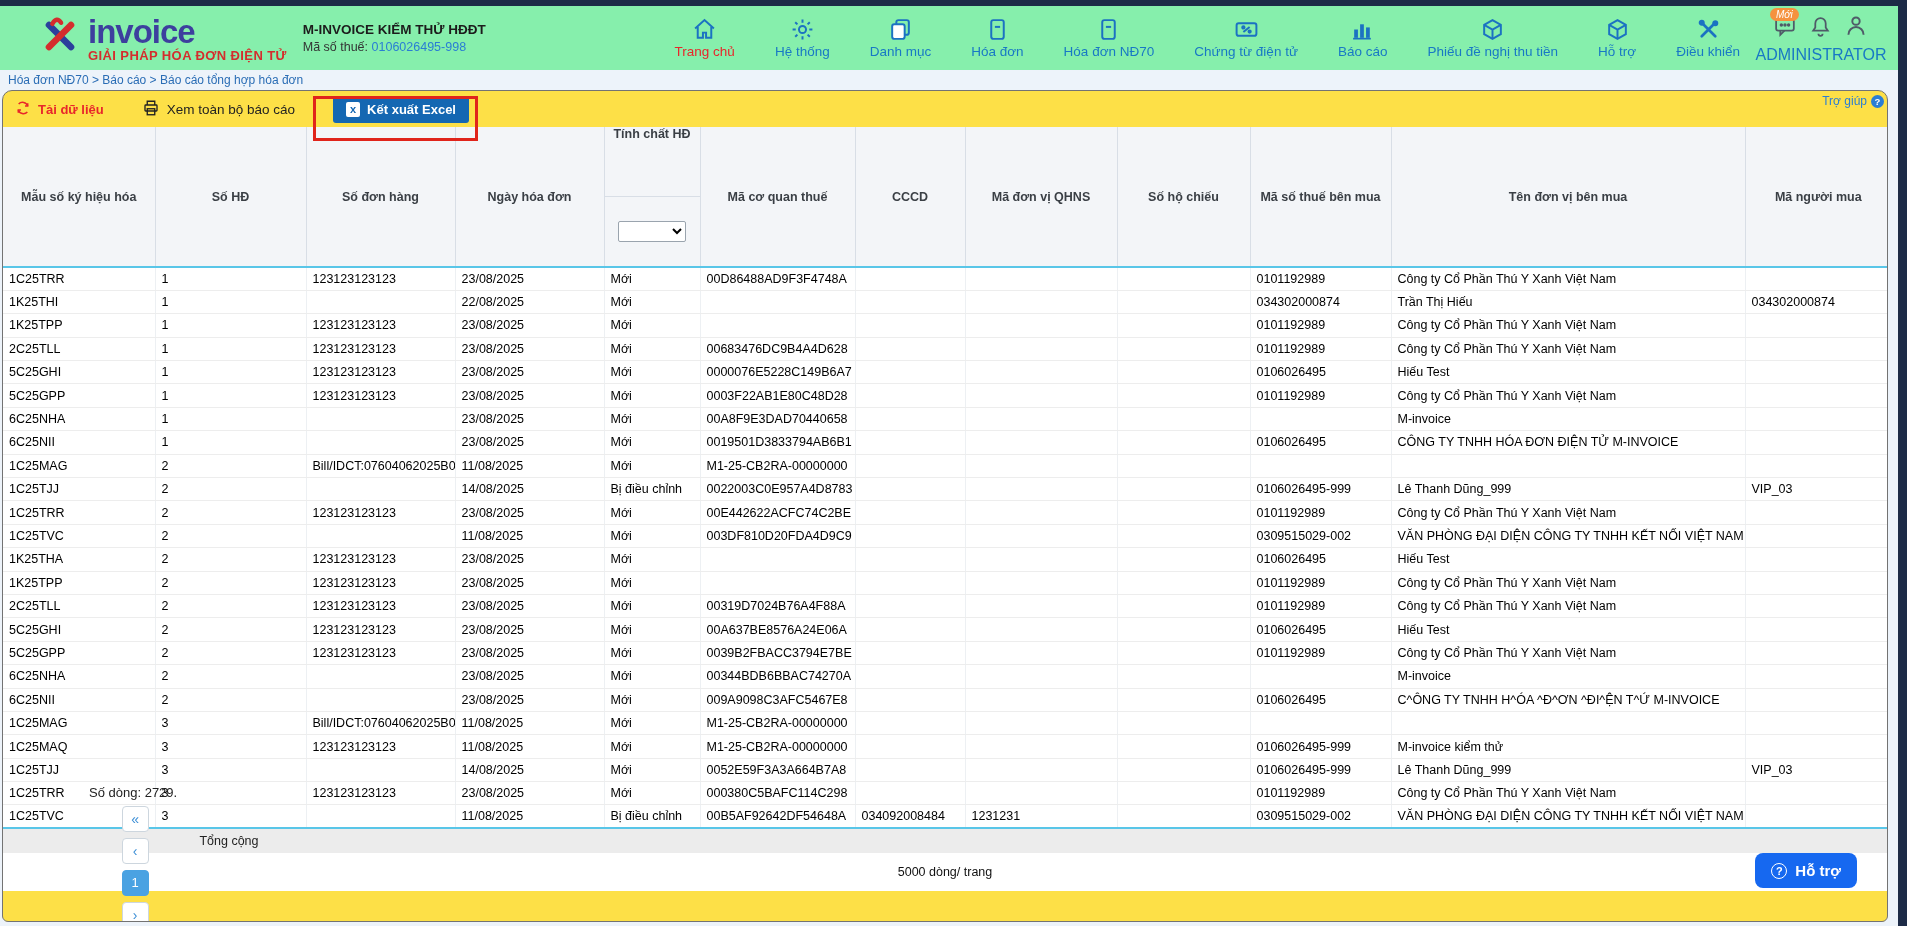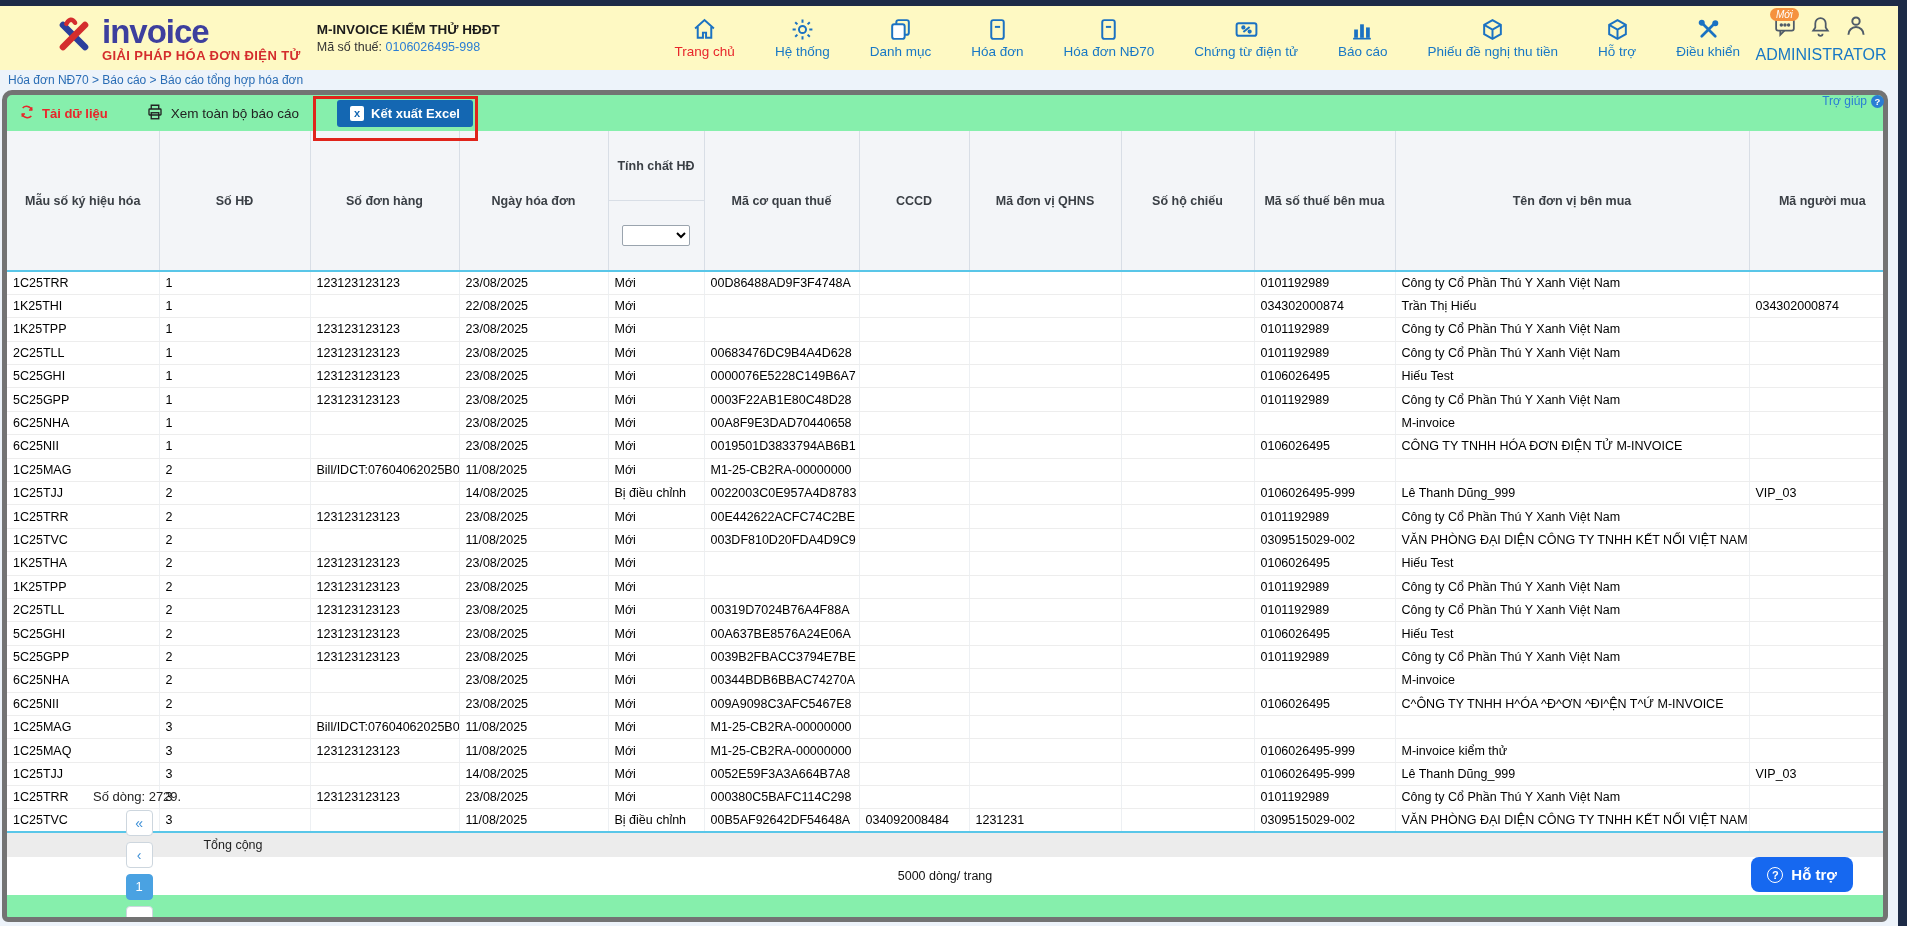--- a/index.html
+++ b/index.html
@@ -5,21 +5,21 @@
   * { box-sizing: border-box; margin: 0; padding: 0; }
   html,body { width:1907px; height:926px; }
   body {
     background:#1d2b47;
     font-family:"Liberation Sans", sans-serif;
     position:relative; overflow:hidden;
   }
   .app { position:absolute; top:6px; left:0; width:1898px; height:920px; background:#edf3fa; }
 
   
-  .topbar { position:relative; height:64px; background:#fef9c3; display:flex; align-items:center; padding-left:52px; }
+  .topbar { position:relative; height:64px; background:#86efac; display:flex; align-items:center; padding-left:38px; }
   .logo { display:flex; align-items:center; gap:6px; cursor:pointer; }
   .logo-txt-wrap { line-height:1; }
   .logo-text { font-size:33px; font-weight:bold; color:#3d3f9e; letter-spacing:-1px; }
   .logo-tag { font-size:13px; font-weight:bold; color:#d42d2d; letter-spacing:.4px; margin-top:1px; }
   .company { margin-left:16px; }
   .company-name { font-size:13.5px; font-weight:bold; color:#1c1c1c; margin-bottom:3px; }
   .company-tax { font-size:12.5px; color:#333; }
   .company-tax .tax-value { color:#2a7dd4; }
 
   .main-nav { margin-left:auto; display:flex; align-items:flex-end; gap:40px; padding-right:158px; }
@@ -31,36 +31,36 @@
   .admin-icons { display:flex; justify-content:center; align-items:center; gap:10px; height:32px; }
   .badge-new { position:absolute; left:18px; top:-4px; background:#f5923e; color:#fff; font-size:10px; font-style:italic; padding:1px 6px; border-radius:8px; z-index:2; }
   .admin-label { font-size:16px; color:#1878c5; margin-top:2px; }
   .help-link { position:absolute; right:14px; top:88px; font-size:12px; color:#2a7dd4; display:flex; align-items:center; gap:4px; cursor:pointer; z-index:3;margin-left:24px; }
   .qdot { display:inline-flex; width:13px; height:13px; border-radius:50%; background:#2a7dd4; color:#fff; font-size:9.5px; font-weight:bold; align-items:center; justify-content:center; }
 
   
   .breadcrumb { height:28px; line-height:20px; padding-left:8px; font-size:12px; color:#2a6db5; cursor:pointer; }
 
   
-  .panel { position:absolute; top:84px; left:2px; width:1886px; height:832px; background:#86efac; border:5px solid #737373; border-radius:10px 10px 6px 6px; overflow:hidden; }
+  .panel { position:absolute; top:84px; left:2px; width:1886px; height:832px; background:#fde047; border:1px solid #737373; border-radius:10px 10px 6px 6px; overflow:hidden; }
 
   .toolbar { height:36px; display:flex; align-items:center; gap:38px; padding-left:12px; }
   .tool-link { display:flex; align-items:center; gap:7px; font-size:13px; cursor:pointer; }
   .tool-reload { color:#e8262b; font-weight:bold; }
   .tool-view { color:#222; font-size:13.5px; }
   .btn-excel { display:flex; align-items:center; gap:7px; background:#1467b2; color:#fff; font-size:13px; font-weight:bold; border:none; border-radius:3px; padding:6px 13px; cursor:pointer; }
   .xlic { width:14px; height:15px; background:#fff; border-radius:2px; color:#1467b2; font-weight:bold; font-size:11px; display:flex; align-items:center; justify-content:center; }
   .xlic::before { content:"x"; }
 
   
   table { width:100%; border-collapse:collapse; table-layout:fixed; }
   thead th { background:#f3f5f8; border-right:1px solid #d8dee6; font-size:12.5px; font-weight:bold; color:#3a3f45; height:140px; vertical-align:middle; text-align:center; padding:0 4px; }
   thead th:last-child { border-right:none; }
   th.th-split { padding:0; }
-  .th-top { height:70px; display:flex; align-items:center; justify-content:center; border-bottom:1px solid #d8dee6; }
+  .th-top { height:70px; display:flex; align-items:flex-start; justify-content:center; border-bottom:1px solid #d8dee6; }
   .th-bot { height:69px; display:flex; align-items:center; justify-content:center; }
   .th-bot select { width:68px; height:21px; font-size:12px; border:1px solid #9aa4ae; border-radius:2px; background:#fff; }
   tbody td { height:23.4px; font-size:12.5px; color:#000; padding:0 6px; border-right:1px solid #edf0f3; border-bottom:1px solid #ededed; white-space:nowrap; overflow:hidden; background:#fff; }
   tbody td:last-child { border-right:none; }
   tbody tr:first-child td { border-top:2px solid #59c6e8; }
   tfoot td { background:#ececec; height:25px; border-top:2px solid #59c6e8; font-size:12.5px; color:#222; text-align:center; }
 
   
   .pagination { position:relative; height:38px; display:flex; align-items:center; background:#fff; }
   .pg-left { margin-left:86px; display:flex; align-items:center; gap:6px; z-index:2;flex-direction:column; }

